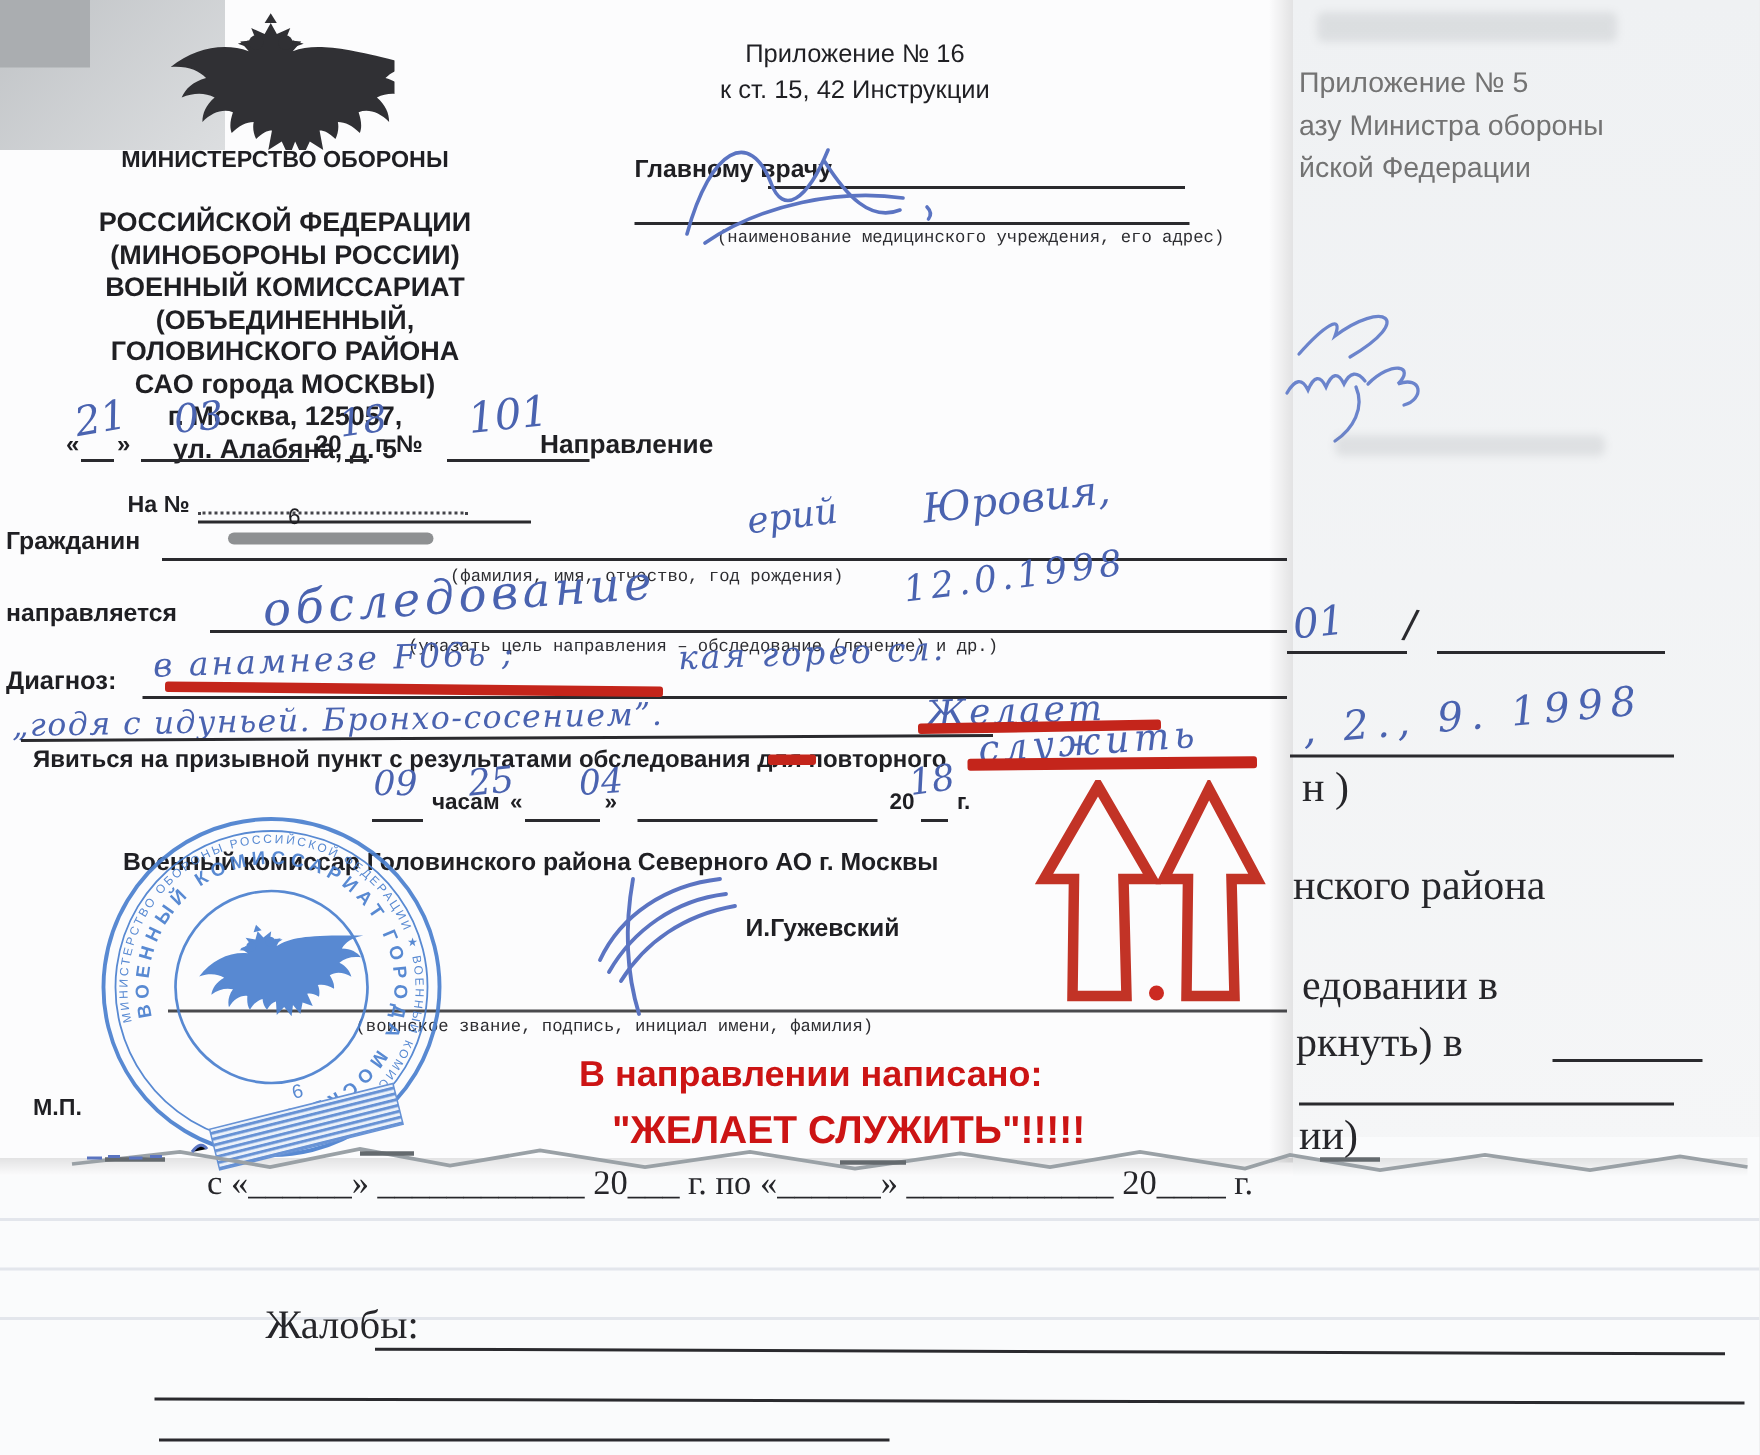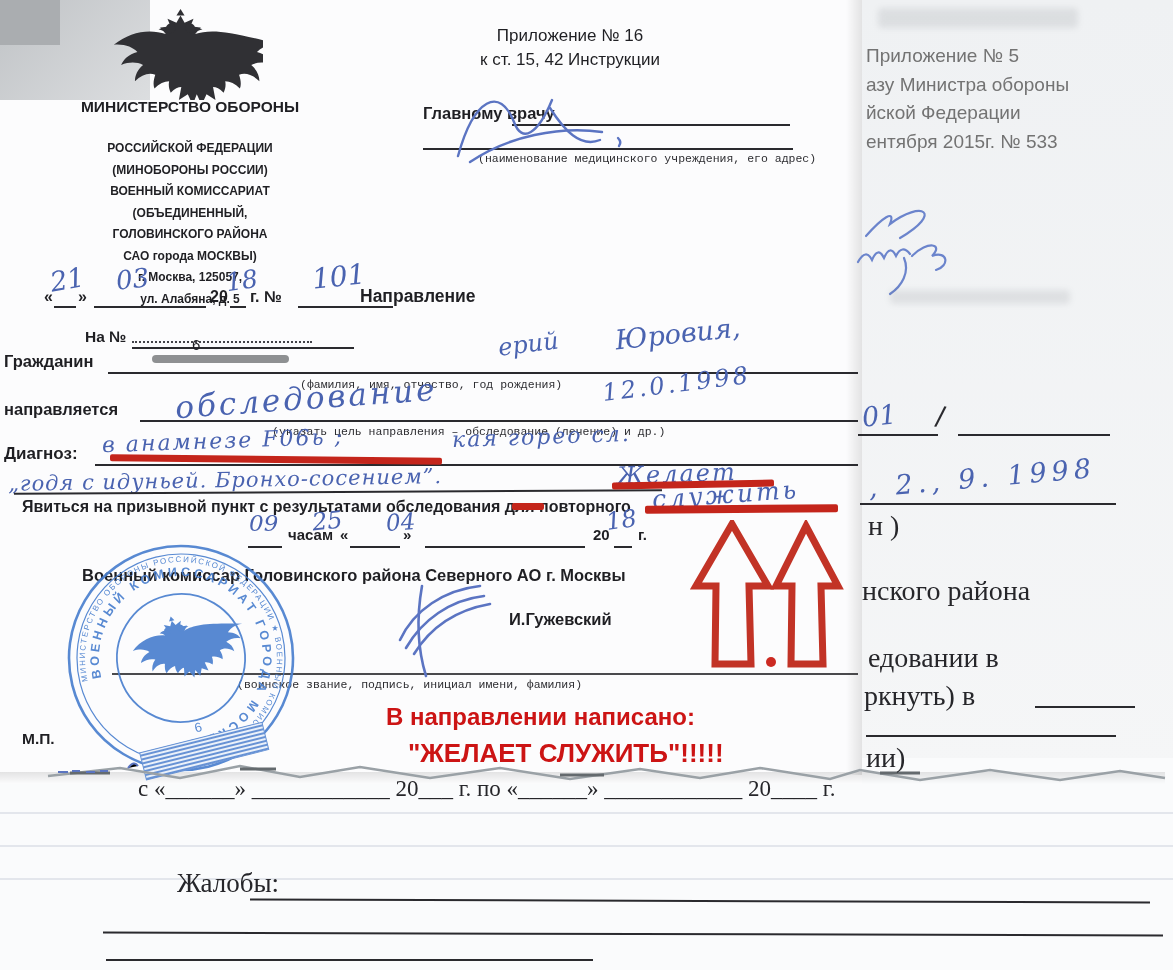--- a/index.html
+++ b/index.html
@@ -54,21 +54,21 @@
 
   <div class="abs faintline" style="left:0;top:812px;width:1173px;"></div>
   <div class="abs faintline" style="left:0;top:845px;width:1173px;"></div>
   <div class="abs faintline" style="left:0;top:878px;width:1173px;"></div>
 
   <svg class="abs" style="left:98px;top:4px;" width="165" height="96" viewBox="0 0 200 118">
     <use href="#eagleShape" fill="#303034"></use>
   </svg>
 
   <div class="abs sans flabel" style="left:40px;top:98px;width:300px;text-align:center;font-size:15.5px;">МИНИСТЕРСТВО ОБОРОНЫ</div>
-  <div class="abs sans" style="left:25px;top:138px;width:330px;text-align:center;font-size:12px;font-weight:bold;line-height:21.5px;">
+  <div class="abs sans" style="left:25px;top:138px;width:330px;text-align:center;font-size:18px;font-weight:bold;line-height:21.5px;">
     <div>РОССИЙСКОЙ ФЕДЕРАЦИИ</div>
     <div>(МИНОБОРОНЫ РОССИИ)</div>
     <div>ВОЕННЫЙ КОМИССАРИАТ</div>
     <div>(ОБЪЕДИНЕННЫЙ,</div>
     <div>ГОЛОВИНСКОГО РАЙОНА</div>
     <div>САО города МОСКВЫ)</div>
     <div>г. Москва, 125057,</div>
     <div>ул. Алабяна, д. 5</div>
   </div>
 
@@ -147,21 +147,21 @@
   <div class="abs bline" style="left:425px;top:546px;width:160px;"></div>
   <div class="abs sans flabel" style="left:593px;top:526px;font-size:15px;">20</div>
   <div class="abs bline" style="left:614px;top:546px;width:18px;"></div>
   <div class="abs sans flabel" style="left:638px;top:526px;font-size:15px;">г.</div>
   <span class="abs hw" style="left:249px;top:510px;font-size:23px;">09</span>
   <span class="abs hw" style="left:312px;top:507px;font-size:24px;transform:rotate(-6deg);">25</span>
   <span class="abs hw" style="left:386px;top:509px;font-size:23px;transform:rotate(-4deg);">04</span>
   <span class="abs hw" style="left:606px;top:506px;font-size:24px;transform:rotate(-8deg);">18</span>
 
   <div class="abs sans flabel" style="left:82px;top:566px;font-size:16.5px;">Военный комиссар Головинского района  Северного АО г. Москвы</div>
-  <div class="abs sans flabel" style="left:497px;top:610px;font-size:16.5px;margin-left:12px;">И.Гужевский</div>
+  <div class="abs sans flabel" style="left:497px;top:610px;font-size:16.5px;">И.Гужевский</div>
   <div class="abs bline" style="left:112px;top:673px;width:746px;opacity:.85;"></div>
   <div class="abs hint" style="left:237px;top:678px;">(воинское звание, подпись, инициал имени, фамилия)</div>
   <div class="abs sans flabel" style="left:22px;top:730px;font-size:15.5px;">М.П.</div>
 
   <svg class="abs" style="left:392px;top:578px;" width="120" height="105" viewBox="0 0 120 105">
     <g fill="none" stroke="#5b74c2" stroke-width="2.6" stroke-linecap="round">
       <path d="M8 62 C22 32 52 12 88 8"></path>
       <path d="M14 70 C30 42 58 22 92 18"></path>
       <path d="M22 76 C38 50 64 32 98 26"></path>
       <path d="M30 8 C24 42 26 72 34 98"></path>
@@ -215,21 +215,20 @@
         <path d="M60 13 h8"></path>
         <path d="M88 10 q6 -8 10 -2"></path>
     </g>
   </svg>
 
   <div class="abs smudge" style="left:878px;top:8px;width:200px;height:20px;"></div>
   <div class="abs sans" style="left:866px;top:42px;font-size:19px;line-height:28.5px;color:#737373;white-space:nowrap;">
     <div>Приложение № 5</div>
     <div>азу Министра обороны</div>
     <div>йской Федерации</div>
-    <div>ентября 2015г. № 533</div>
   </div>
 
   <svg class="abs" style="left:852px;top:192px;" width="110" height="105" viewBox="0 0 110 105">
     <g fill="none" stroke="#6b84cc" stroke-width="2.2" stroke-linecap="round">
       <path d="M14 44 C30 26 44 16 38 32 C70 8 92 20 48 46"></path>
       <path d="M6 70 q8 -14 14 -2 q6 -14 12 -2 q6 -14 12 -2 q6 -12 14 -2"></path>
       <path d="M60 64 C76 48 92 52 80 64 C96 58 98 74 84 78"></path>
       <path d="M52 66 C58 80 50 94 38 102"></path>
     </g>
   </svg>

